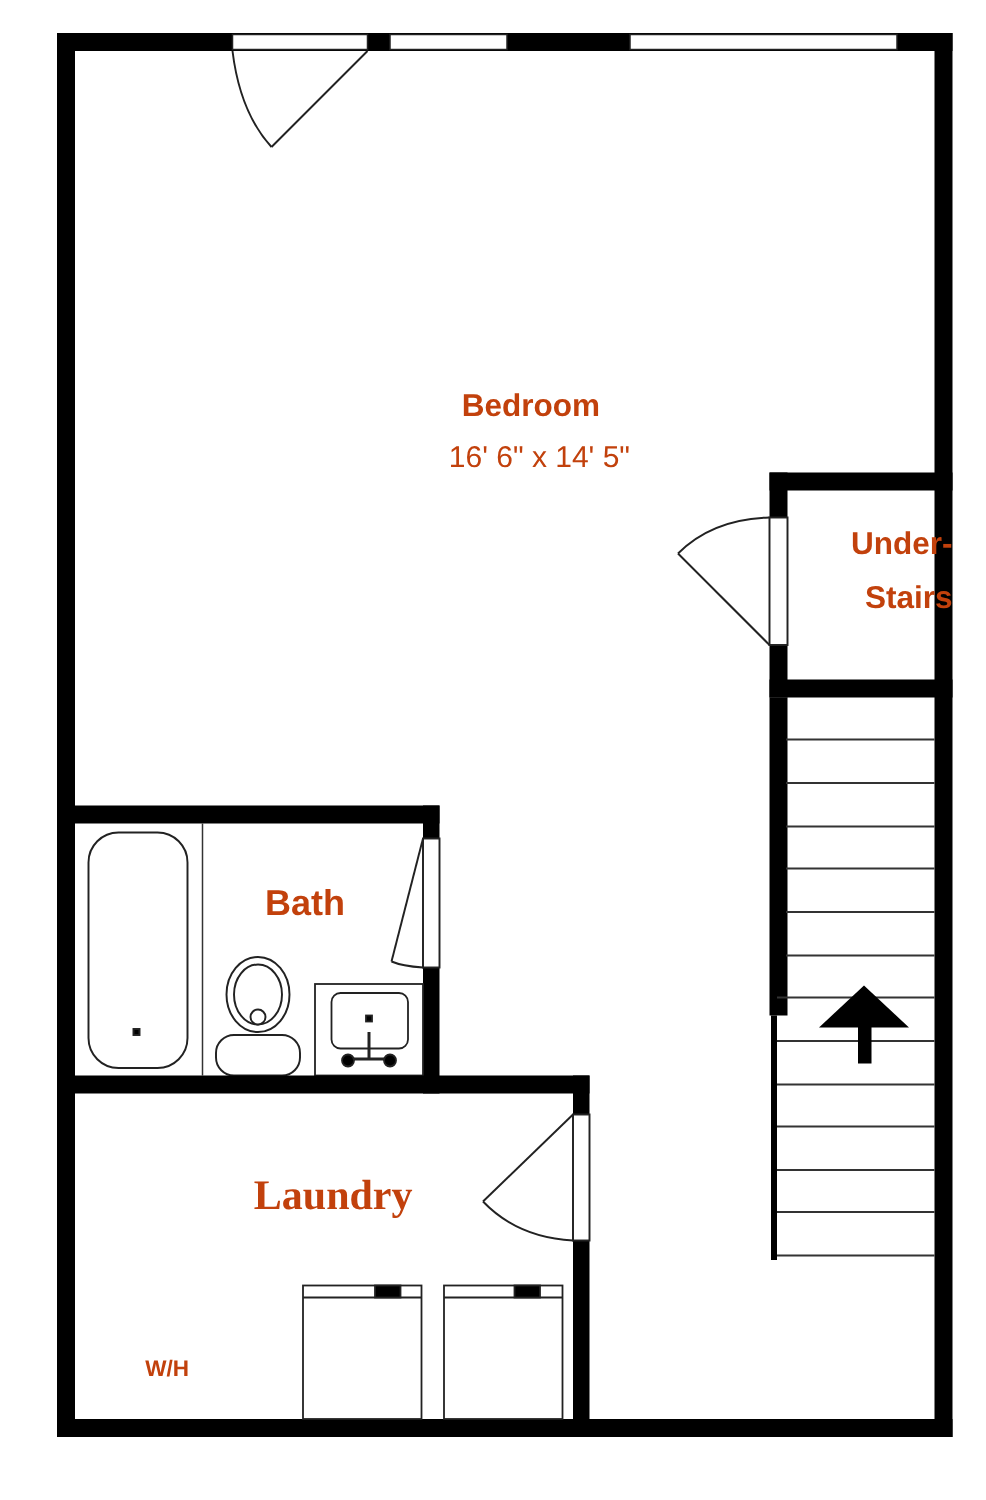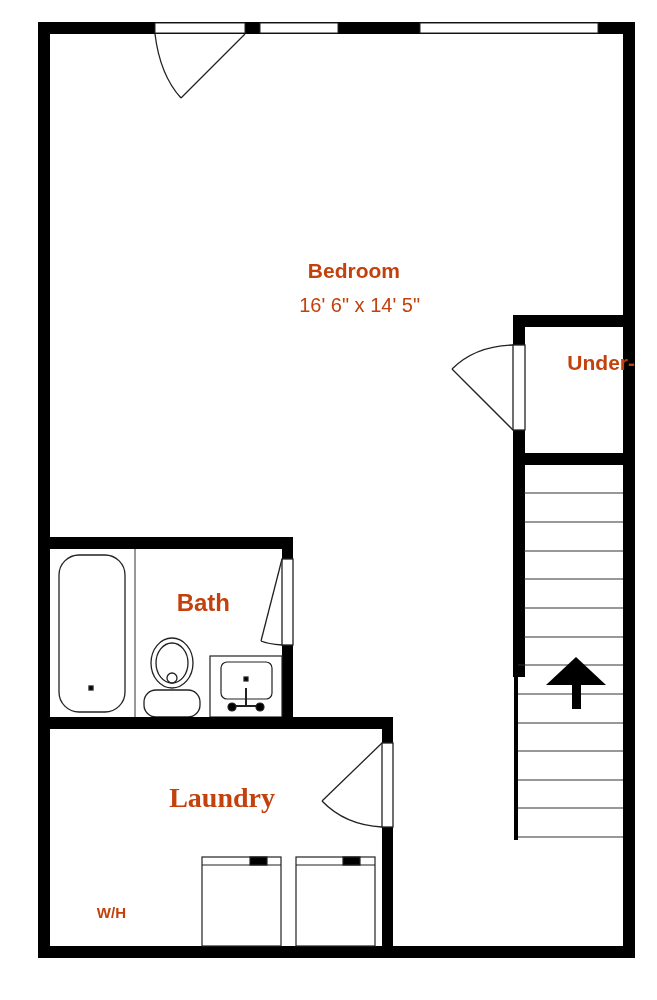--- a/index.html
+++ b/index.html
@@ -124,19 +124,20 @@
     <line x1="296" y1="865" x2="375" y2="865"></line>
     <rect x="343" y="857" width="17" height="8" fill="#000"></rect>
   </g>
 </svg>
 
 <div class="label bold" style="left:250px; top:259px; width:150px; font-size:21px;">Bedroom</div>
 <div class="label" style="left:230px; top:294px; width:190px; font-size:20px;">16' 6" x 14' 5"</div>
 
 <div class="label bold" style="left:525px; top:345px; width:98px; font-size:21px; line-height:36px;margin-left:12px;">
   <div>Under-</div>
+  <div>Stairs</div>
 </div>
 
 <div class="label bold" style="left:150px; top:589px; width:80px; font-size:24px;">Bath</div>
 
 <div class="label bold" style="left:140px; top:782px; width:135px; font-size:28px;font-family:Liberation Serif, serif;">Laundry</div>
 
 <div class="label bold" style="left:62px; top:904px; width:64px; font-size:15px;">W/H</div>
 
 </body></html>

